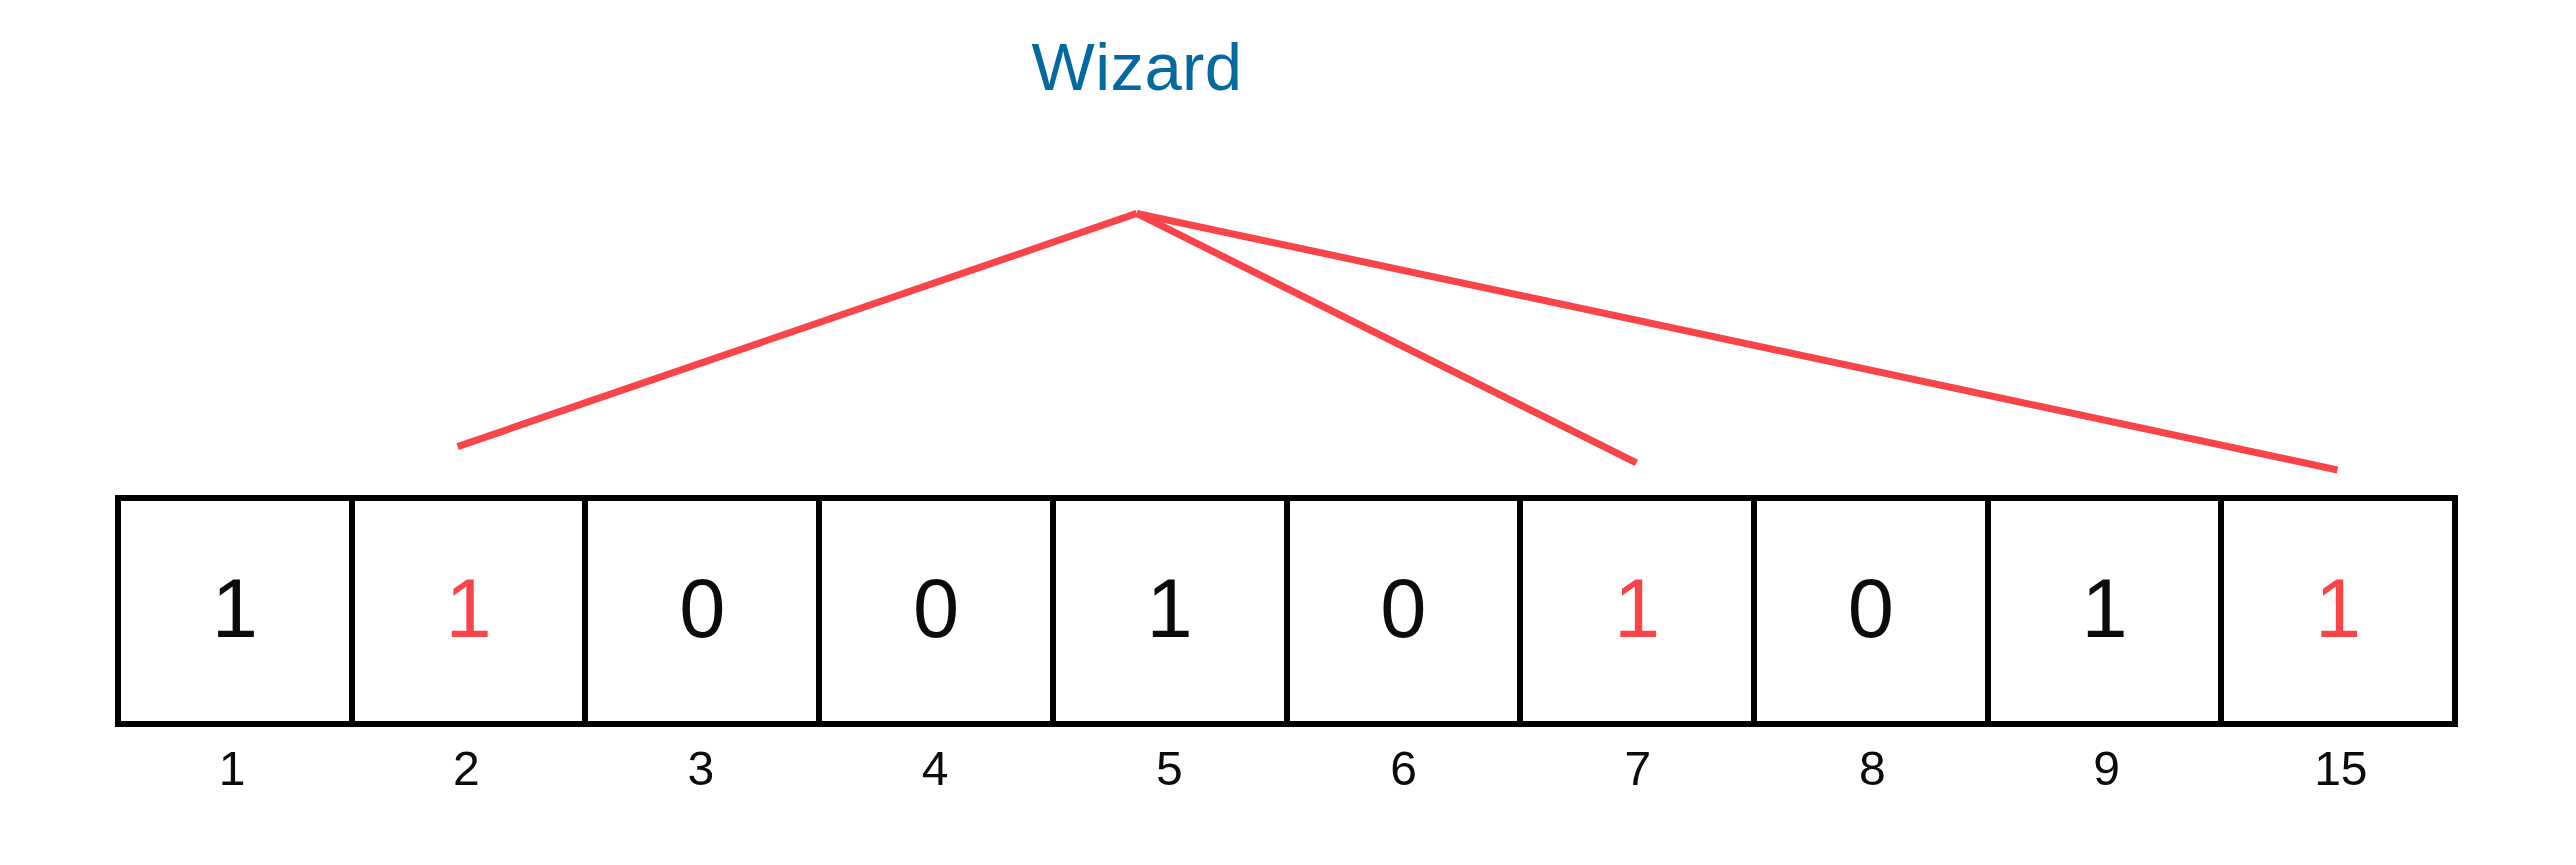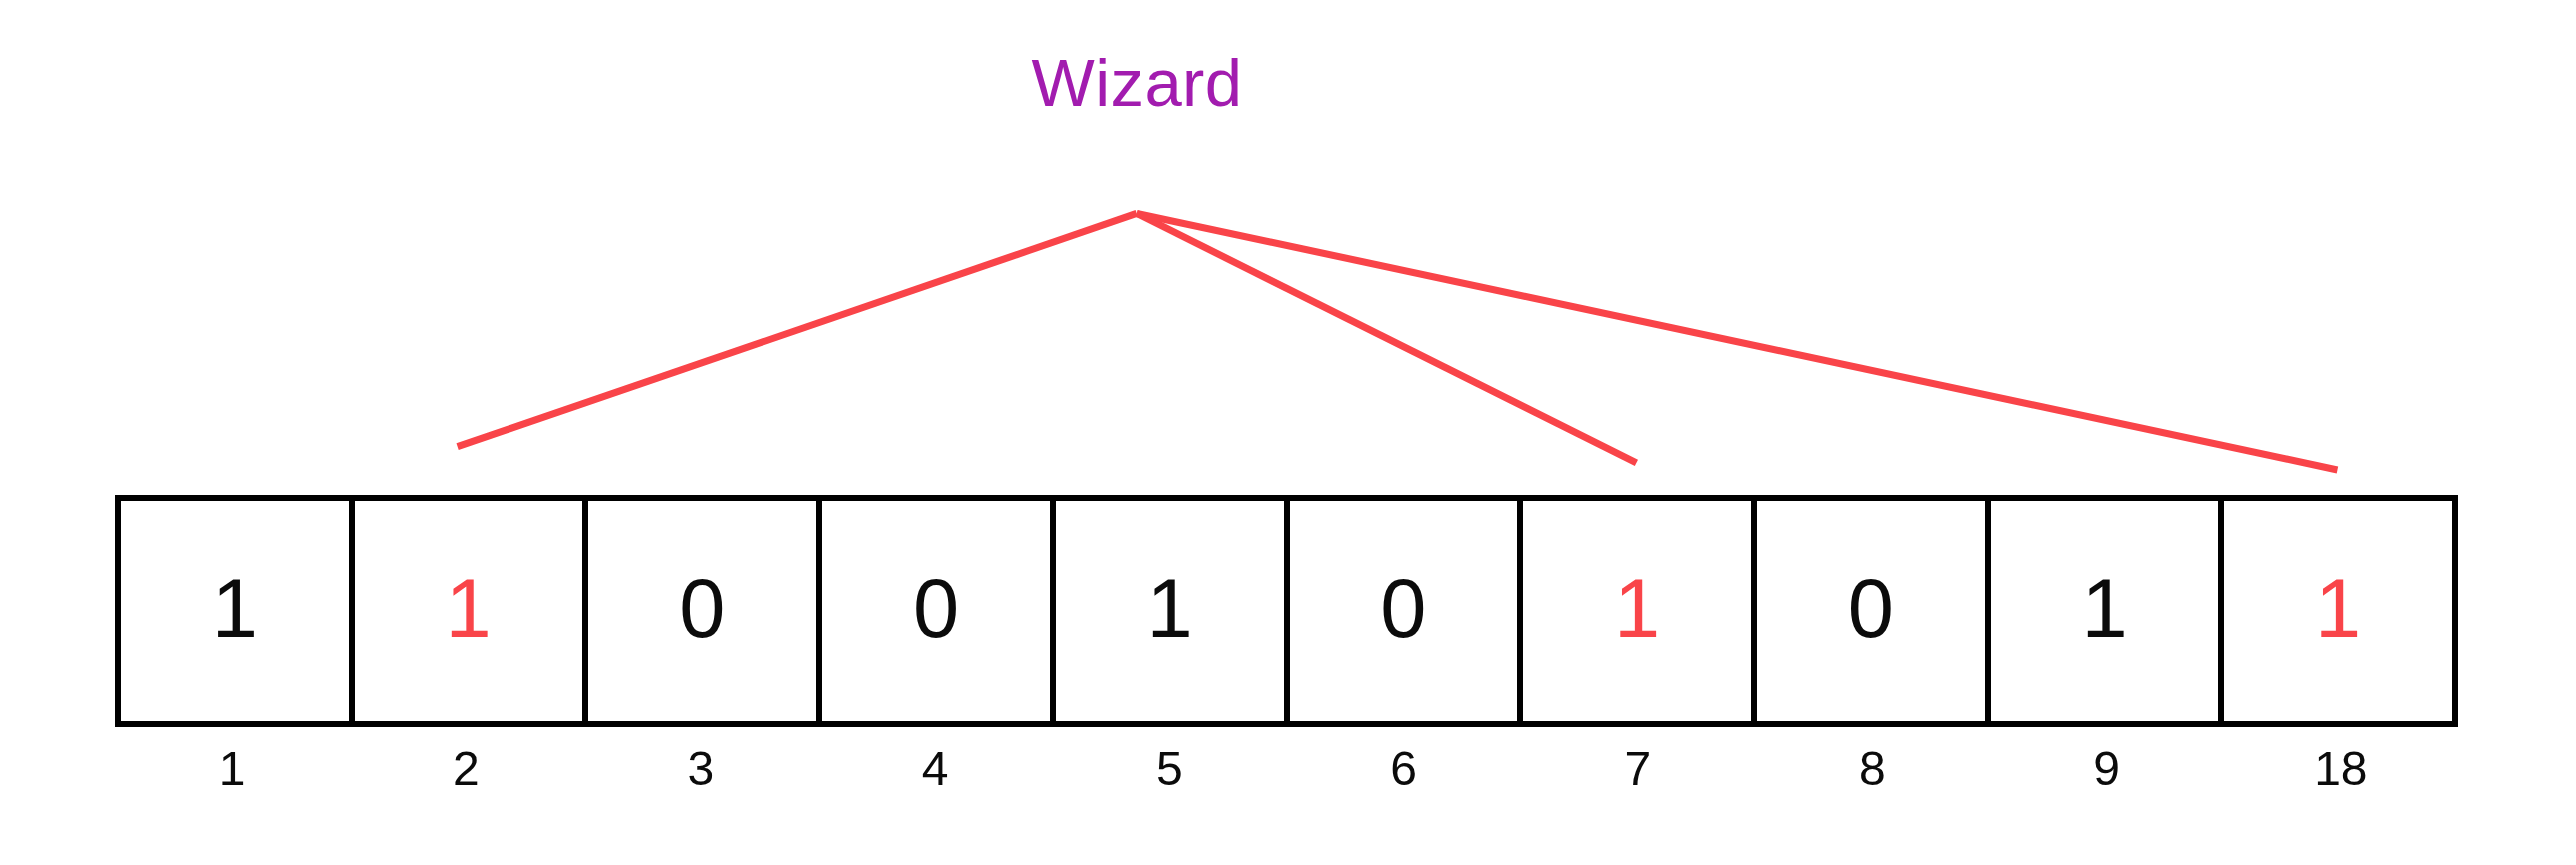--- a/index.html
+++ b/index.html
@@ -15,26 +15,26 @@
     width: 2576px;
     height: 865px;
     background: #ffffff;
     overflow: hidden;
   }
 
   
   #element-label {
     position: absolute;
     left: 1137px;
-    top: 47px;
+    top: 31px;
     transform: translateX(-50%);
     font-size: 67px;
     line-height: 1.08;
     font-weight: 400;
-    color: #a21caf;
+    color: #0369a1;
     white-space: nowrap;
     letter-spacing: 0.4px;
   }
 
   
   #hash-arrows {
     position: absolute;
     left: 0;
     top: 0;
     width: 2576px;
@@ -149,17 +149,17 @@
   <div id="index-row">
       <div class="index-label">1</div>
       <div class="index-label">2</div>
       <div class="index-label">3</div>
       <div class="index-label">4</div>
       <div class="index-label">5</div>
       <div class="index-label">6</div>
       <div class="index-label">7</div>
       <div class="index-label">8</div>
       <div class="index-label">9</div>
-      <div class="index-label">18</div>
+      <div class="index-label">15</div>
     </div>
 
 </div>
 
 
 </body></html>

